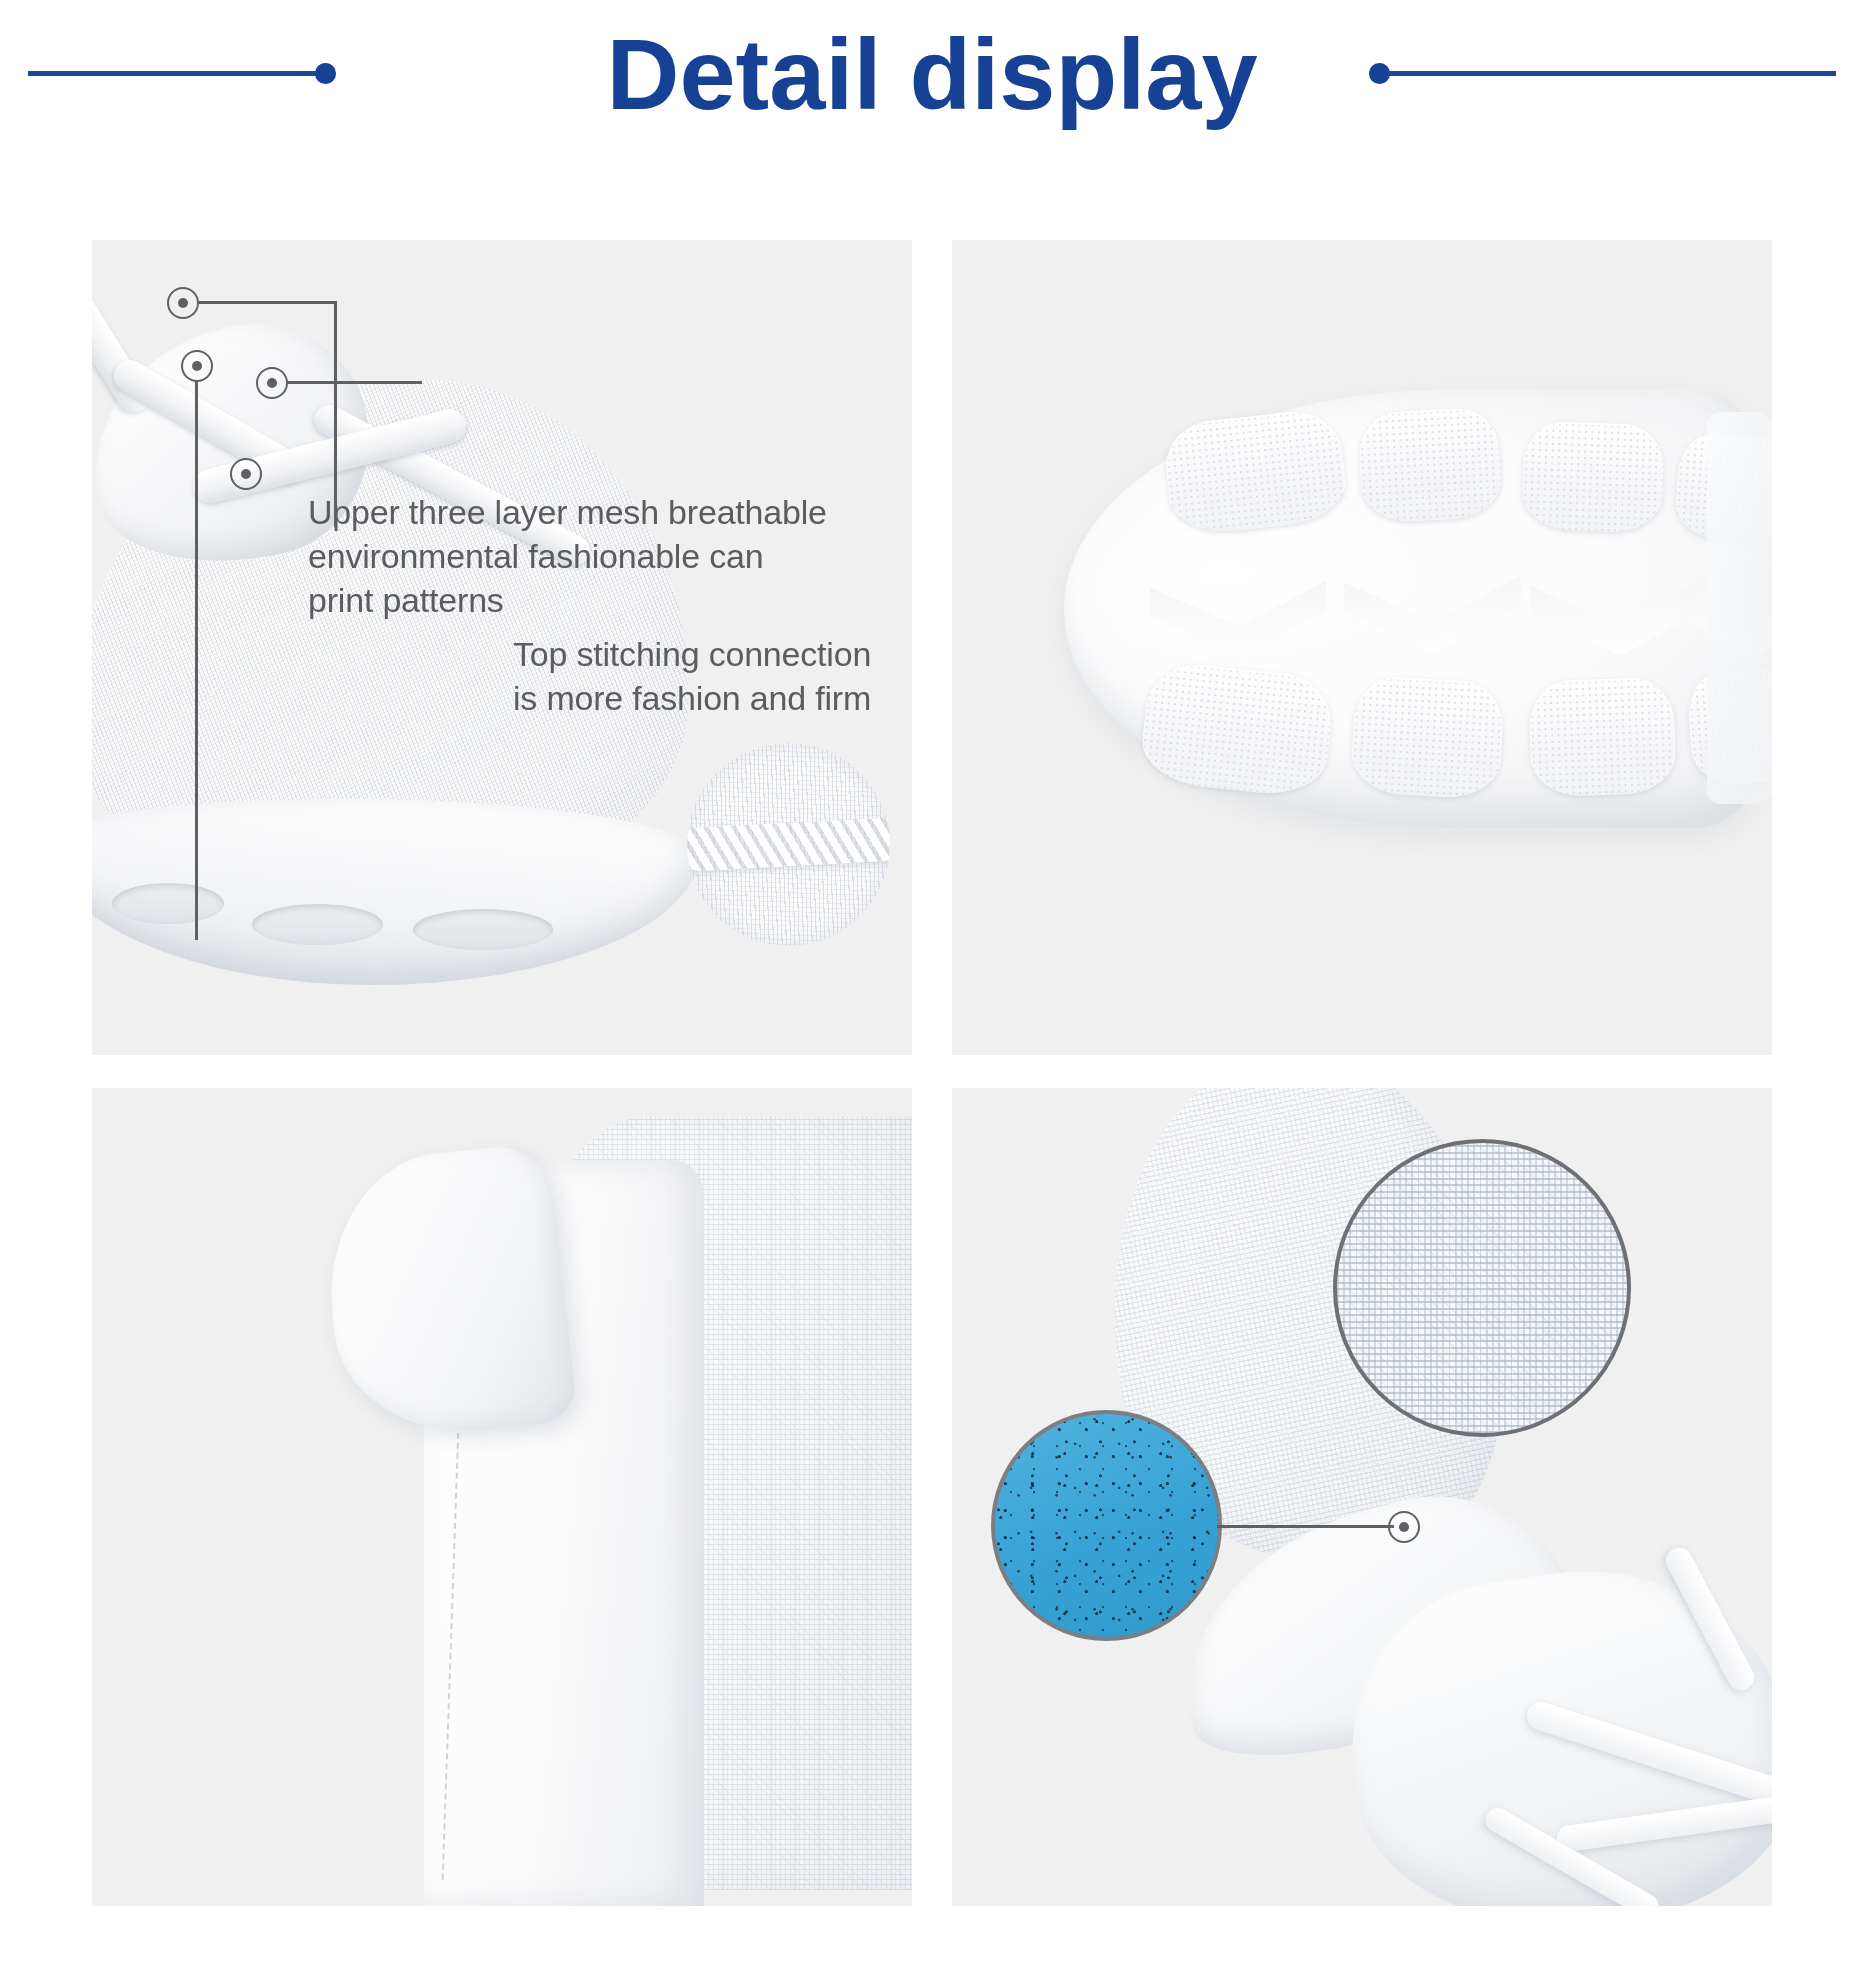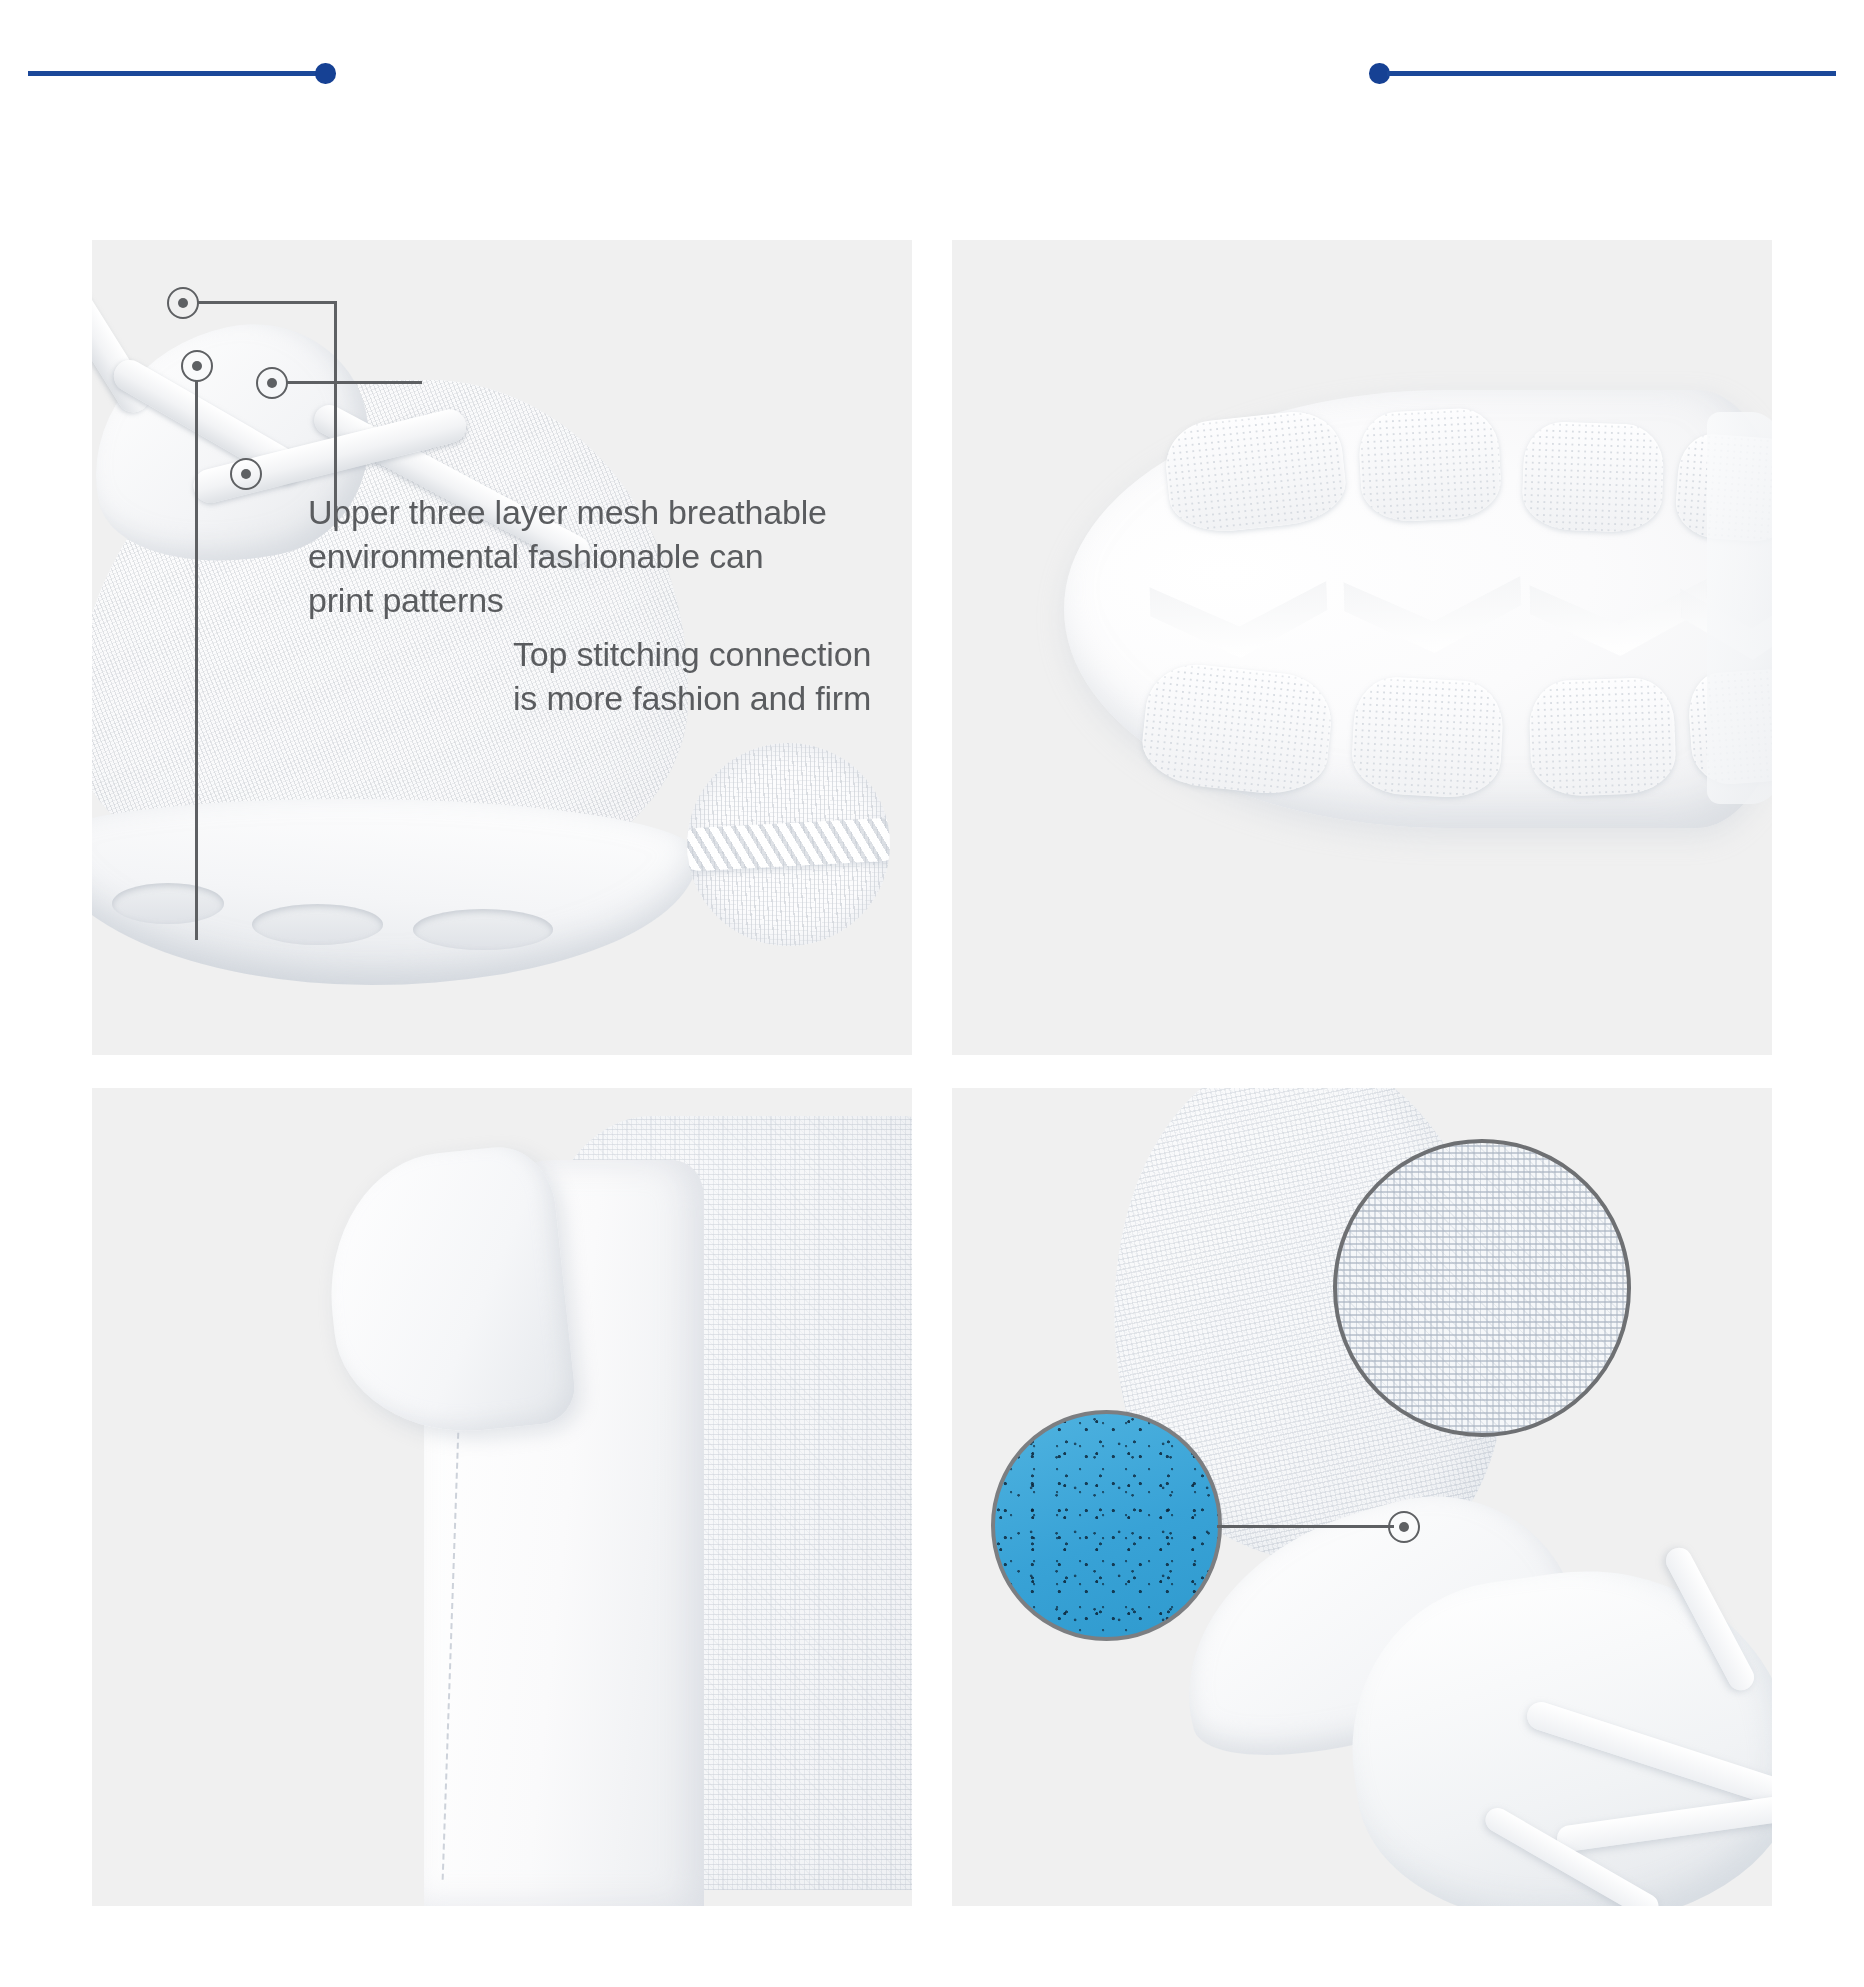--- a/index.html
+++ b/index.html
@@ -287,20 +287,21 @@
       linear-gradient(160deg,#4fb3e0 0%,#38a2d6 55%,#2f9ace 100%);
     background-size:32px 32px,38px 38px,27px 27px,44px 44px,34px 34px,23px 23px,100% 100%;
   }
 </style>
 </head>
 <body>
 
 <div id="header">
   <div id="rule-left" class="rule"></div>
   <div id="rule-dot-left" class="rule-dot"></div>
+  <div id="header-title">Detail display</div>
   <div id="rule-dot-right" class="rule-dot"></div>
   <div id="rule-right" class="rule"></div>
 </div>
 
 <div id="panel-upper" class="panel">
 
   <div id="upper-shoe" class="photo">
     <div id="upper-body">
       <div id="upper-body-tex" class="mesh-tex"></div>
     </div>

